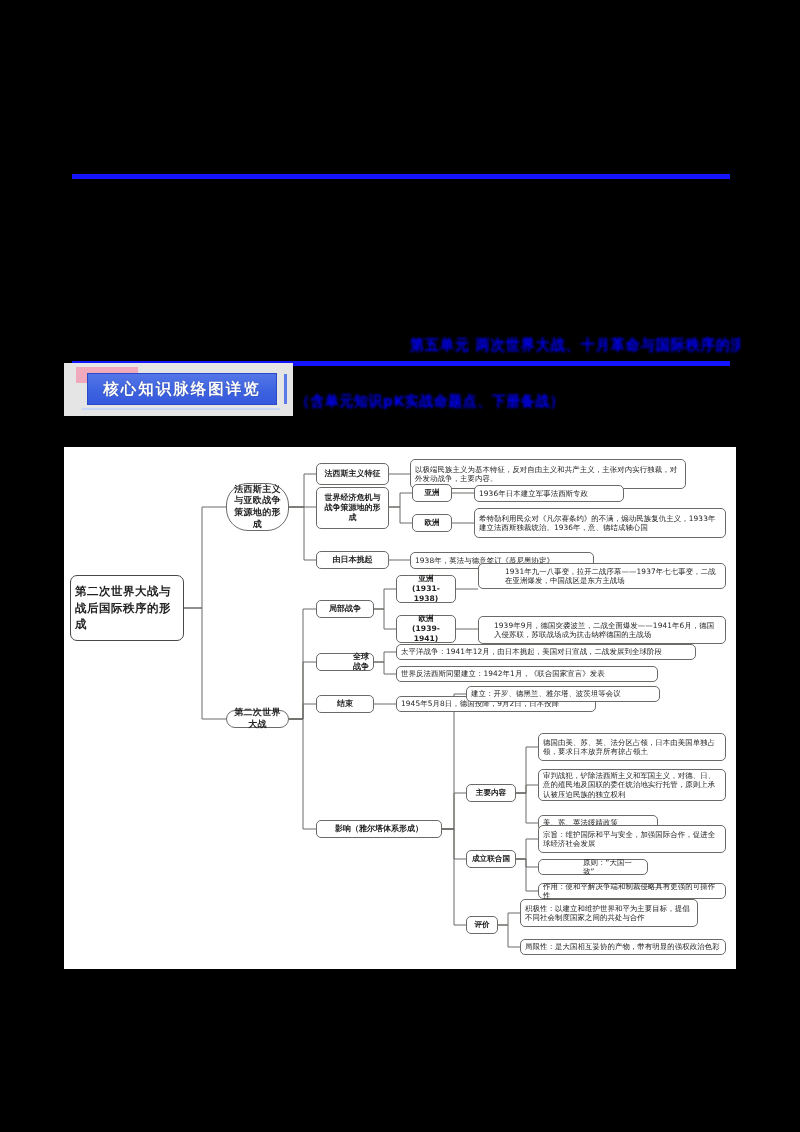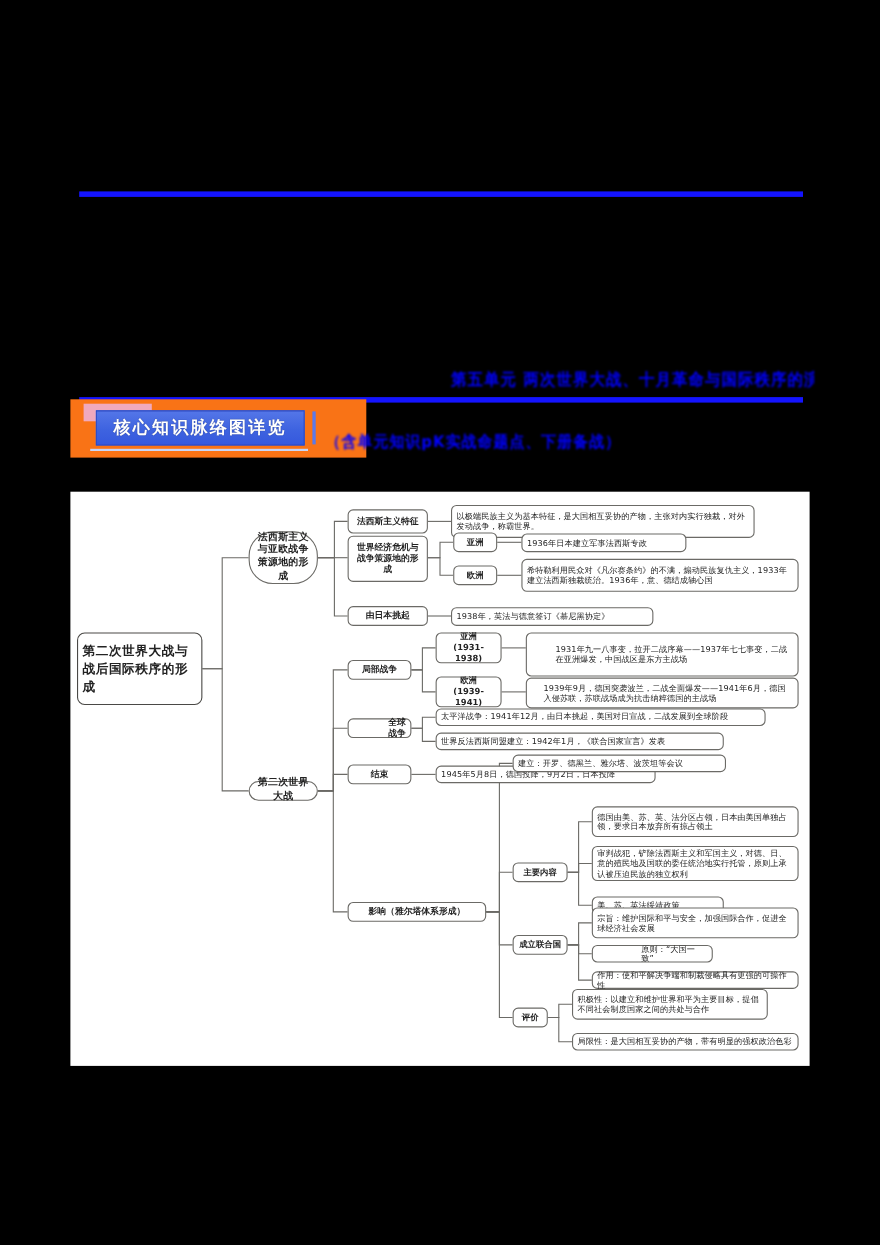--- a/index.html
+++ b/index.html
@@ -17,22 +17,21 @@
     position:absolute;left:410px;top:336px;width:330px;height:22px;
     color:#1414ff;font-weight:bold;font-size:14px;letter-spacing:1px;
     white-space:nowrap;overflow:hidden;
     filter:blur(0.9px) contrast(1.7);
     transform:scaleY(1.08);transform-origin:left top;
   }
 
   
   #badge-wrap{
     position:absolute;left:64px;top:363px;width:229px;height:53px;
-    background:#f97316;
-    padding-left:40px;
+    background:#e5e5e5;
   }
   #badge-pink{
     position:absolute;left:12px;top:4px;width:62px;height:16px;
     background:#f0a9bd;
   }
   #badge-chip{
     position:absolute;left:23px;top:10px;width:190px;height:32px;
     background:linear-gradient(180deg,#5577e8 0%,#3e63e0 55%,#3558dd 100%);
     display:flex;align-items:center;justify-content:center;
     box-shadow:0 0 0 1px #2b49c4 inset;
@@ -166,21 +165,21 @@
   </div>
 
   <div class="node n-l1" style="left:162px;top:263px;width:63px;height:18px;">
     <span class="t">第二次世界大战</span>
   </div>
 
   <div class="node n-l2" style="left:252px;top:16px;width:73px;height:22px;">
     <span class="t">法西斯主义特征</span>
   </div>
   <div class="node n-leaf" style="left:346px;top:12px;width:276px;height:30px;">
-    <span class="t">以极端民族主义为基本特征，是大国相互妥协的产物，主张对内实行独裁，对外发动战争，称霸世界。</span>
+    <span class="t">以极端民族主义为基本特征，反对自由主义和共产主义，主张对内实行独裁，对外发动战争，主要内容。</span>
   </div>
 
   <div class="node n-l2" style="left:252px;top:40px;width:73px;height:42px;">
     <span class="t">世界经济危机与战争策源地的形成</span>
   </div>
 
   <div class="node n-tiny" style="left:348px;top:37px;width:40px;height:18px;">
     <span class="t">亚洲</span>
   </div>
   <div class="node n-leaf" style="left:410px;top:38px;width:150px;height:17px;">
@@ -202,21 +201,21 @@
   </div>
 
   <div class="node n-l2" style="left:252px;top:153px;width:58px;height:18px;">
     <span class="t">局部战争</span>
   </div>
 
   <div class="node n-tiny" style="left:332px;top:128px;width:60px;height:28px;white-space:pre-line;">
     <span class="t">亚洲
 (1931-1938)</span>
   </div>
-  <div class="node n-leaf" style="left:414px;top:128px;width:248px;height:40px;padding-left:26px;">
+  <div class="node n-leaf" style="left:414px;top:116px;width:248px;height:26px;padding-left:26px;">
     <span class="t">1931年九一八事变，拉开二战序幕——1937年七七事变，二战在亚洲爆发，中国战区是东方主战场</span>
   </div>
 
   <div class="node n-tiny" style="left:332px;top:168px;width:60px;height:28px;white-space:pre-line;">
     <span class="t">欧洲
 (1939-1941)</span>
   </div>
   <div class="node n-leaf" style="left:414px;top:169px;width:248px;height:28px;padding-left:15px;">
     <span class="t">1939年9月，德国突袭波兰，二战全面爆发——1941年6月，德国入侵苏联，苏联战场成为抗击纳粹德国的主战场</span>
   </div>

